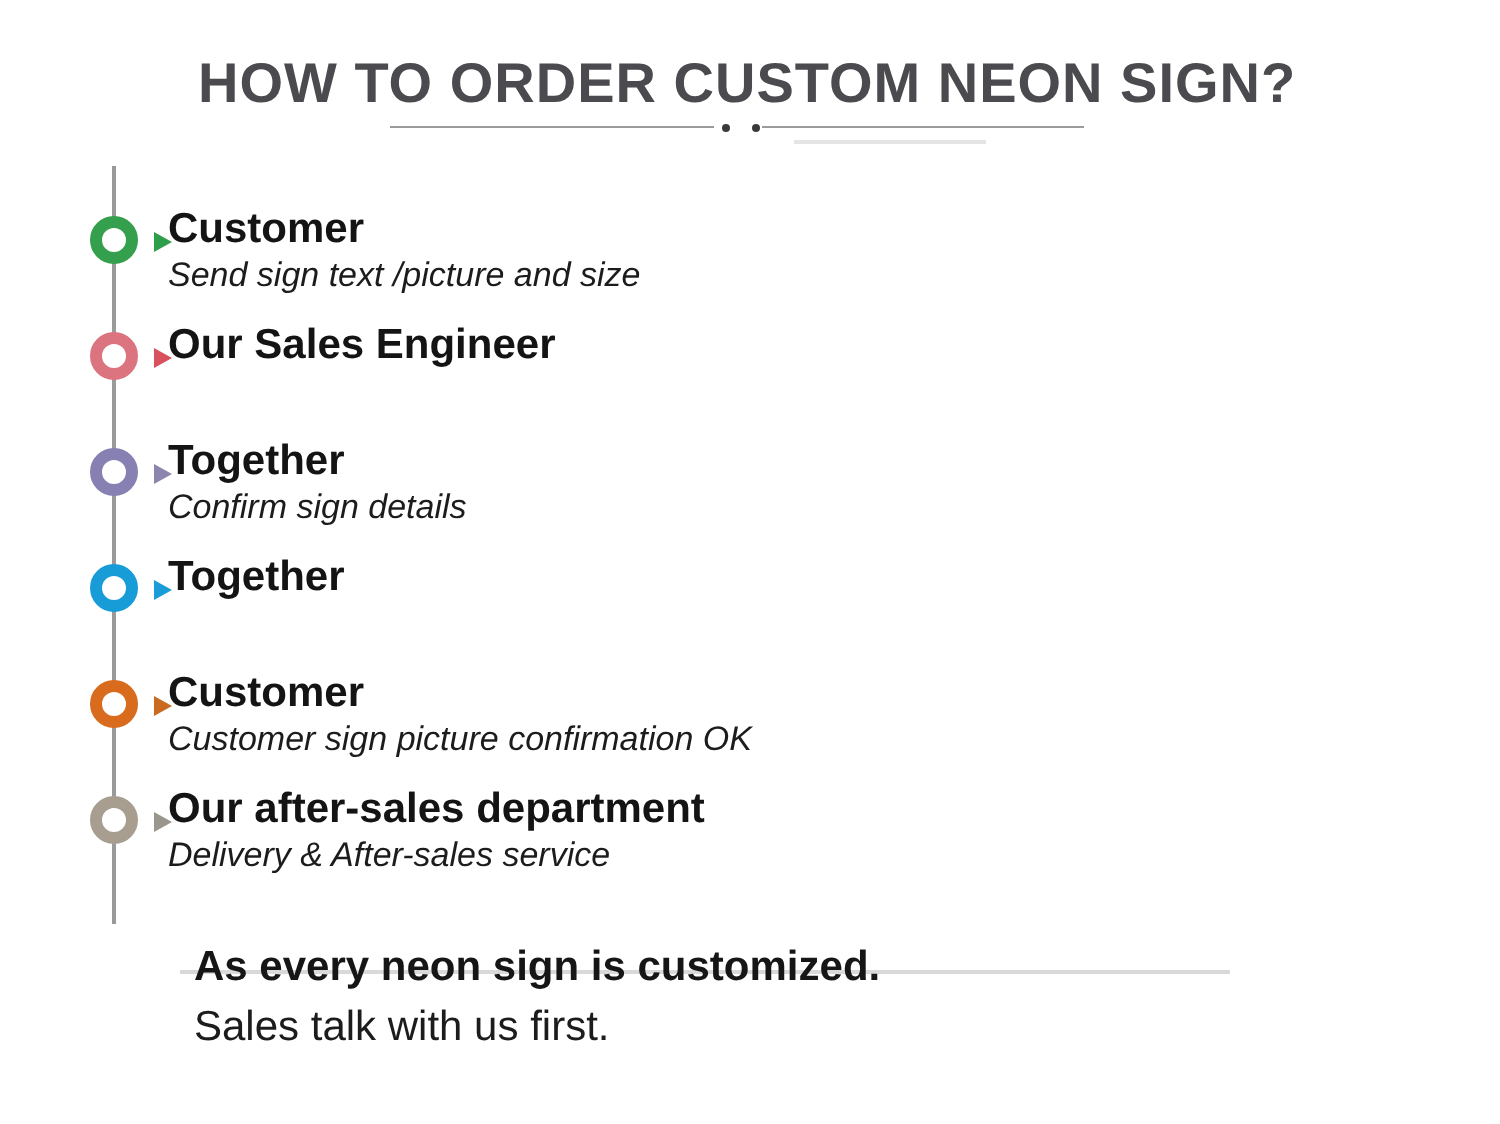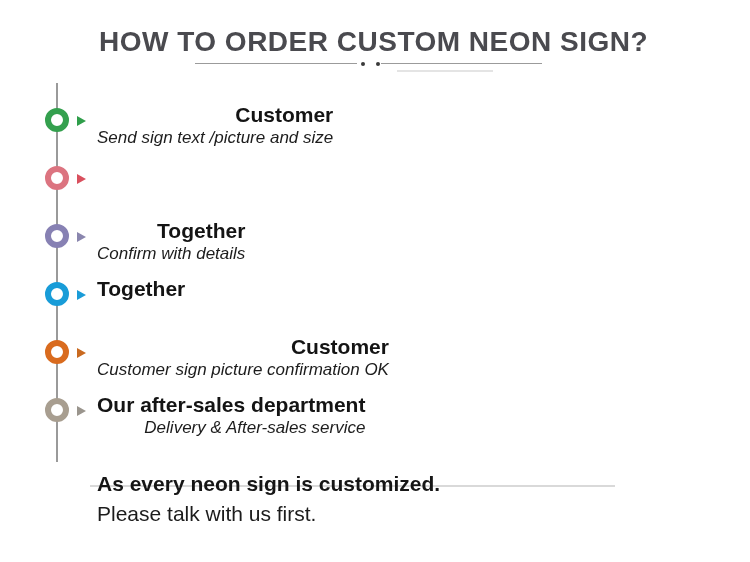--- a/index.html
+++ b/index.html
@@ -36,21 +36,21 @@
     position:absolute;left:45px;top:12px;
     width:12px;height:12px;border-radius:50%;
     border:6px solid #888;background:#ffffff;
   }
   .arrow{
     position:absolute;left:77px;top:20px;width:0;height:0;
     border-top:5px solid transparent;
     border-bottom:5px solid transparent;
     border-left:9px solid #888;
   }
-  .step-text{position:absolute;left:97px;top:6px;text-align:right;}
+  .step-text{position:absolute;left:84px;top:6px;}
   .step-title{
     font-size:21px;font-weight:bold;color:#141414;line-height:25px;white-space:nowrap;
   }
   .step-subtitle{
     font-size:17px;color:#1c1c1c;line-height:21px;white-space:nowrap;font-style:italic;
   }
   
   .footer-rule{
     position:absolute;left:90px;top:485px;width:525px;height:2px;background:#d9d9d9;
   }
@@ -86,28 +86,29 @@
     <span class="arrow" style="border-left-color: rgb(47, 158, 74);"></span>
     <div class="step-text">
       <div class="step-title">Customer</div>
       <div class="step-subtitle">Send sign text /picture and size</div>
     </div>
   </div>
       <div class="step" style="top: 154px;">
     <span class="ring" style="border-color: rgb(220, 116, 128);"></span>
     <span class="arrow" style="border-left-color: rgb(217, 80, 94);"></span>
     <div class="step-text">
+      <div class="step-title">Our Sales Engineer</div>
     </div>
   </div>
       <div class="step" style="top: 212px;">
     <span class="ring" style="border-color: rgb(135, 129, 179);"></span>
     <span class="arrow" style="border-left-color: rgb(138, 134, 174);"></span>
     <div class="step-text">
       <div class="step-title">Together</div>
-      <div class="step-subtitle">Confirm with details</div>
+      <div class="step-subtitle">Confirm sign details</div>
     </div>
   </div>
       <div class="step" style="top: 270px;">
     <span class="ring" style="border-color: rgb(24, 156, 216);"></span>
     <span class="arrow" style="border-left-color: rgb(26, 156, 216);"></span>
     <div class="step-text">
       <div class="step-title">Together</div>
     </div>
   </div>
       <div class="step" style="top: 328px;">
@@ -123,15 +124,15 @@
     <span class="arrow" style="border-left-color: rgb(154, 149, 141);"></span>
     <div class="step-text">
       <div class="step-title">Our after-sales department</div>
       <div class="step-subtitle">Delivery &amp; After-sales service</div>
     </div>
   </div>
     </div>
 
   <div class="footer-rule"></div>
   <div class="footer-bold">As every neon sign is customized.</div>
-  <div class="footer-regular">Please talk with us first.</div>
+  <div class="footer-regular">Sales talk with us first.</div>
 
 </div>
 
 </body></html>

